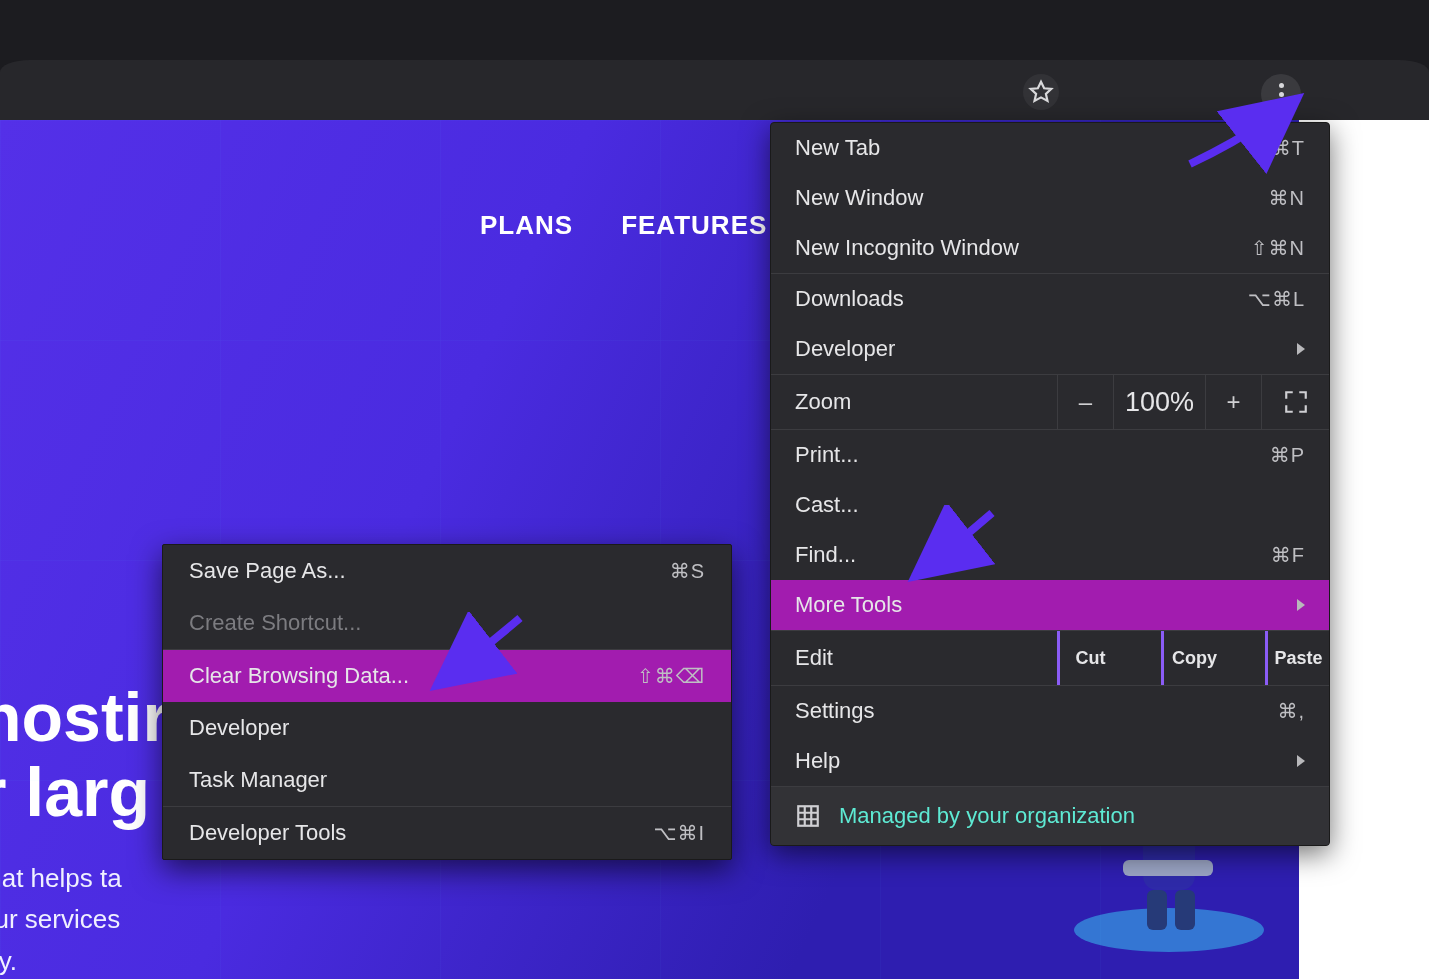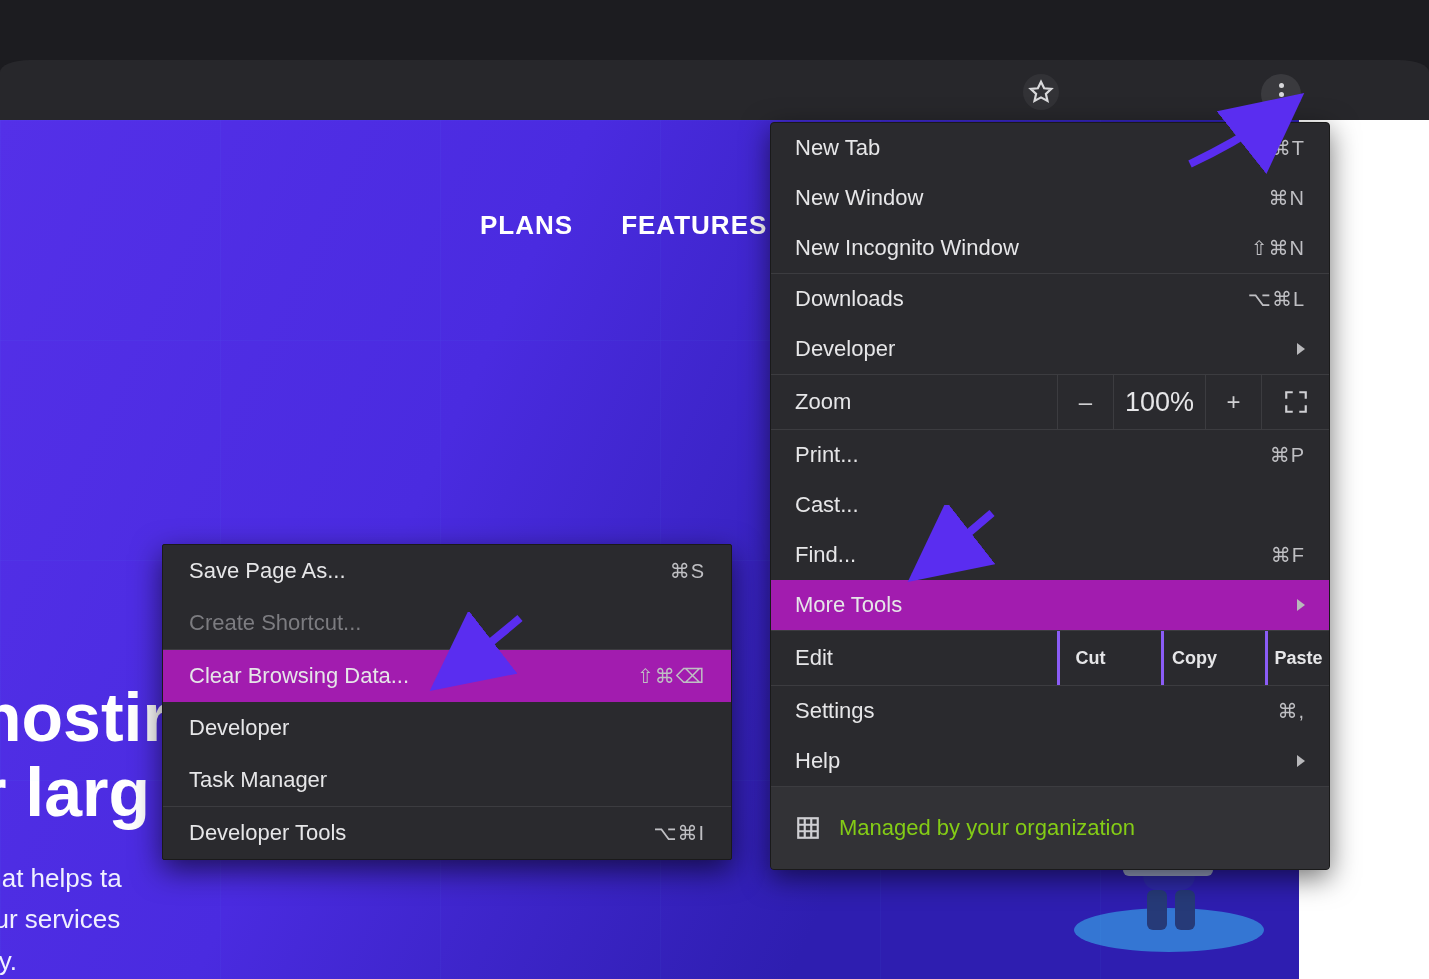--- a/index.html
+++ b/index.html
@@ -132,23 +132,23 @@
     gap: 40px;
   }
   .edit-row .lbl { width: 246px; padding: 14px 24px; }
   .edit-row .btn {
     flex: 1; display: flex; align-items: center; justify-content: center;
     border-left: 3px solid #8b5cf6; font-size: 18px; font-weight: bold;
   }
 
   .managed-row {
     display: flex; align-items: center; gap: 18px;
-    padding: 28px 24px;
+    padding: 16px 24px;
     background: #323236;
-    color: #84cc16;
+    color: #5eead4;
     border-top: 1px solid #3c3c40;
   }
 
   
   .submenu {
     position: absolute;
     top: 544px;
     left: 162px;
     width: 570px;
     background: #2a2a2e;

